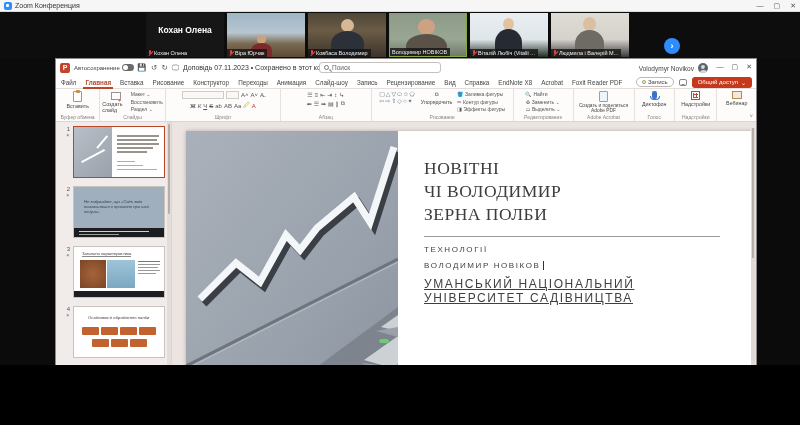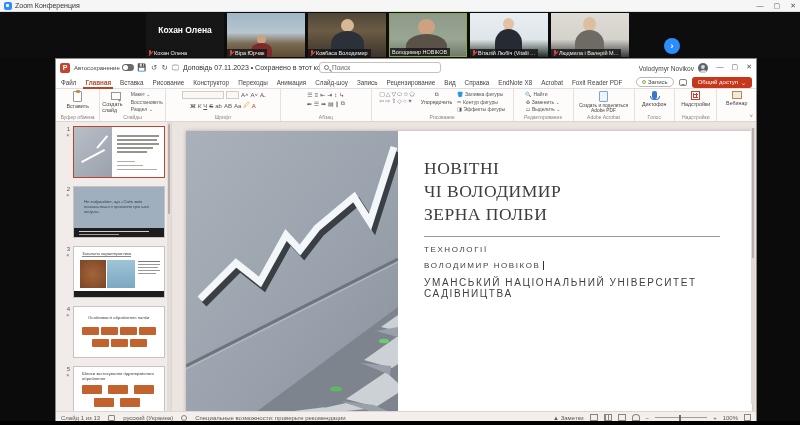--- a/index.html
+++ b/index.html
@@ -1,19 +1,19 @@
 <!DOCTYPE html>
 <html><head>
 <meta charset="utf-8">
 <style>
   * { margin:0; padding:0; box-sizing:border-box; }
   html,body { width:800px; height:425px; overflow:hidden; background:#000; }
   body { font-family:"Liberation Sans", sans-serif; }
   .abs { position:absolute; }
-  #screen { position:relative; width:800px; height:421px; background:#0b0b0b; overflow:hidden; }
+  #screen { position:relative; width:800px; height:365px; background:#0b0b0b; overflow:hidden; }
 
   
   #zoom-titlebar { left:0; top:0; width:800px; height:12px; background:#f6f6f6; border-bottom:1px solid #dcdcdc; display:flex; align-items:center; padding:0 4px; }
   .zoom-logo { width:8px; height:8px; background:#2d8cff; border-radius:2px; margin-right:3px; position:relative; }
   .zoom-logo::after { content:""; position:absolute; left:2px; top:2.5px; width:3px; height:3px; background:#fff; border-radius:1px; }
   .zoom-title { font-size:7px; color:#333; }
   .win-controls { margin-left:auto; display:flex; gap:10px; align-items:center; }
   .win-btn { font-size:7px; color:#555; line-height:1; cursor:default; }
 
   
@@ -481,21 +481,21 @@
             <polyline points="14,168 50,132 74,151 100,104 114,119 131,97 168,66 184,91 208,16" fill="none" stroke="#f4f7f9" stroke-width="7" stroke-linejoin="miter"></polyline>
           </svg>
         </div>
         <div id="slide-text">
           <div class="slide-title-line">НОВІТНІ</div>
           <div class="slide-title-line">ЧІ ВОЛОДИМИР</div>
           <div class="slide-title-line">ЗЕРНА ПОЛБИ</div>
           <div class="rule"></div>
           <div class="sub-line">ТЕХНОЛОГІЇ</div>
           <div class="sub-line"><span>ВОЛОДИМИР НОВІКОВ</span><span class="cursor-bar"></span></div>
-          <div class="sub-line" style="font-size:10px;">УМАНСЬКИЙ НАЦІОНАЛЬНИЙ УНІВЕРСИТЕТ САДІВНИЦТВА</div>
+          <div class="sub-line" style="font-size:12px;text-decoration:underline;">УМАНСЬКИЙ НАЦІОНАЛЬНИЙ УНІВЕРСИТЕТ САДІВНИЦТВА</div>
         </div>
       </div>
       <div id="canvas-scroll"></div>
     </div>
 
     <div id="ppt-status" class="abs">
       <span>Слайд 1 из 13</span>
       <span class="mini-ic"></span>
       <span>русский (Украина)</span>
       <span class="acc-ic"></span>

